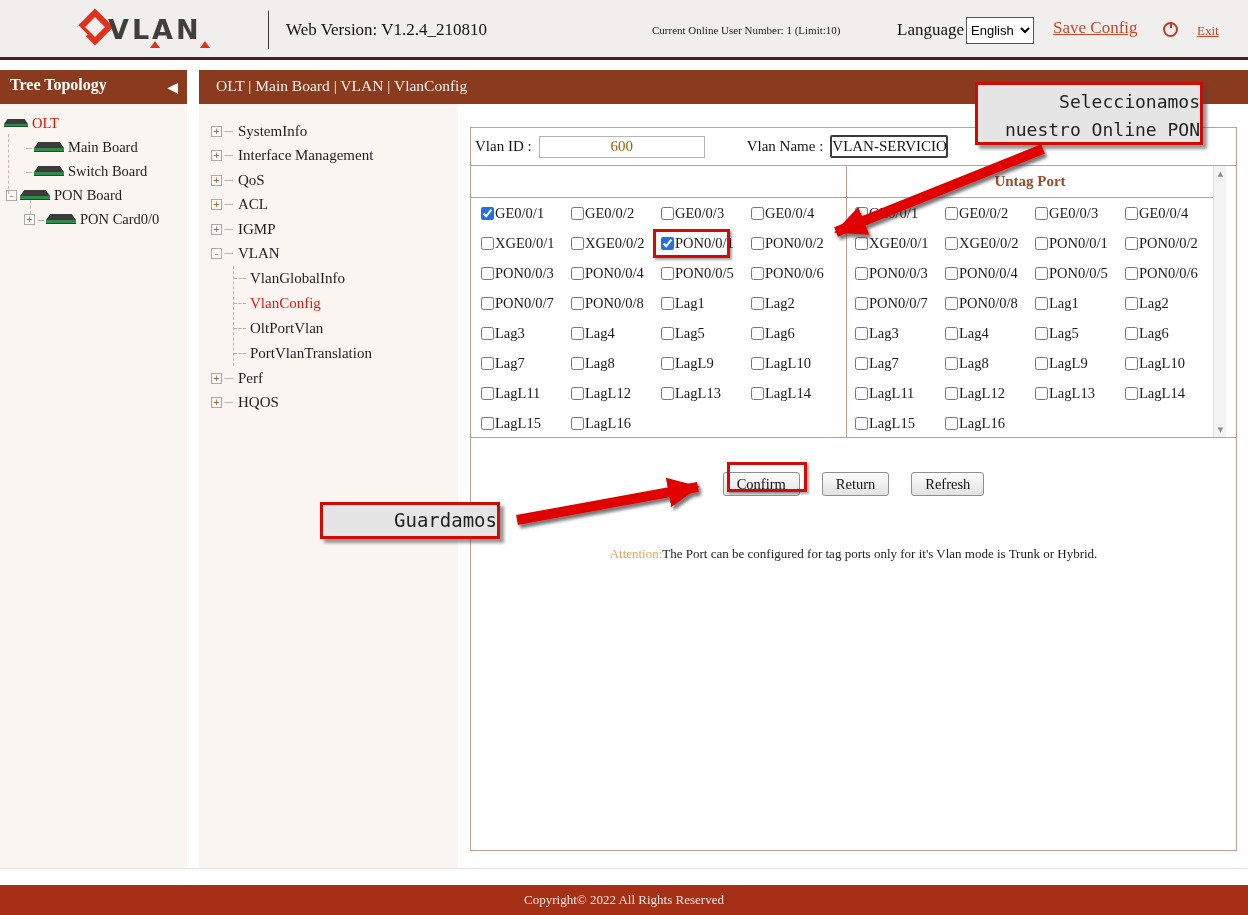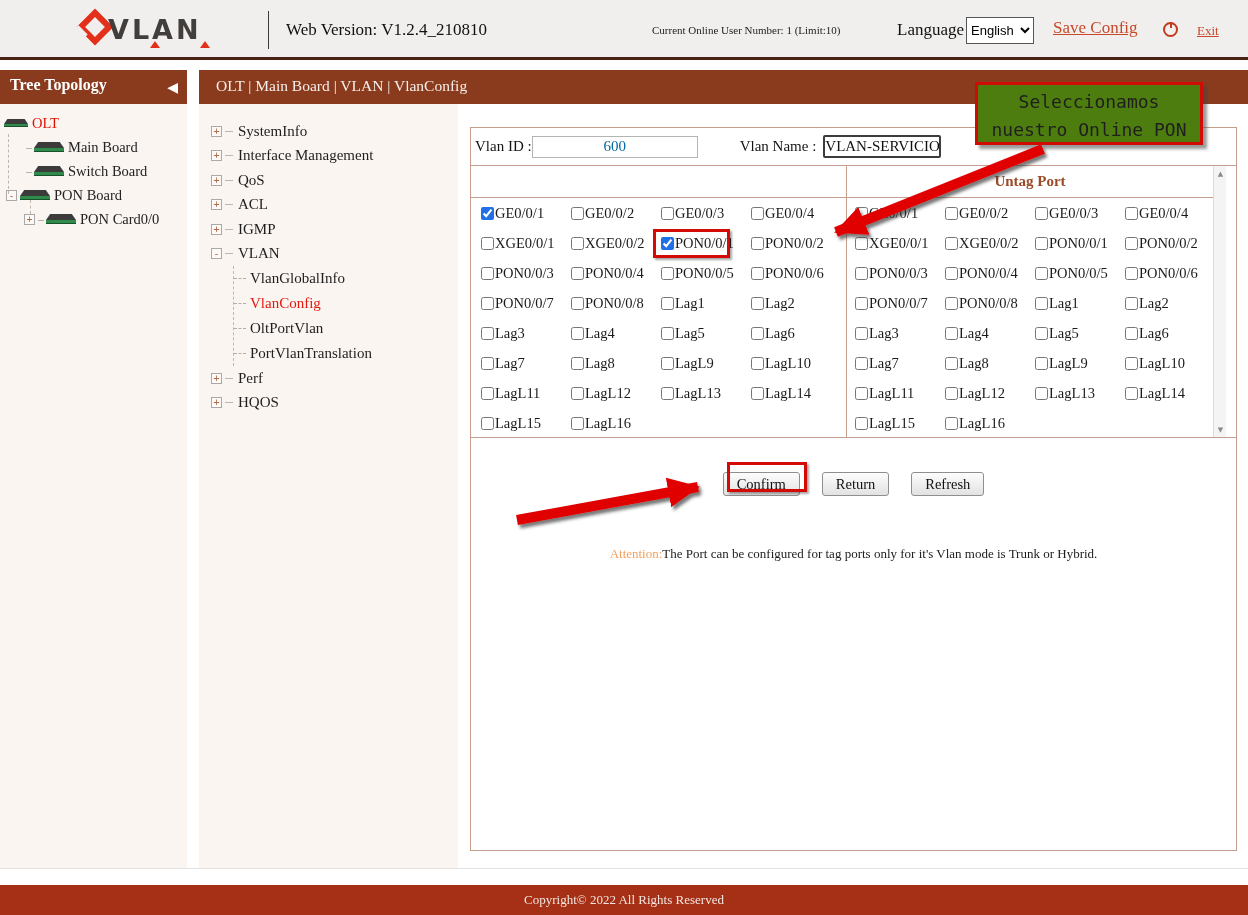--- a/index.html
+++ b/index.html
@@ -62,22 +62,22 @@
   .menu-sub { margin-left:22px; border-left:1px dashed #c3b6ae; }
   .menu-sub-item { display:flex; align-items:center; height:25px; font-size:15px; color:#1e1e1e; cursor:pointer; }
   .menu-sub-item .subconn { width:12px; border-top:1px dashed #b9aca4; margin-right:4px; }
   .menu-sub-item.active { color:#e3180f; }
 
   
   .content { position:absolute; left:459px; top:104px; width:789px; height:764px; background:#fff; }
   .form-box { position:absolute; left:11px; top:23px; width:767px; height:724px; border:1px solid #c79e8d; }
   .form-row { position:absolute; left:0; top:0; width:100%; height:38px; border-bottom:1px solid #c79e8d;
               display:flex; align-items:center; padding-left:4px; font-size:15px; color:#141414; }
-  .vlan-id-input { width:166px; height:22px; border:1px solid #b4b4b4; text-align:center;
-              font-family:"Liberation Serif",serif; font-size:15px; color:#0369a1; }
+  .vlan-id-input { width:166px; height:22px; margin-left:7px; border:1px solid #b4b4b4; text-align:center;
+              font-family:"Liberation Serif",serif; font-size:15px; color:#a16207; }
   .vlan-name-label { margin-left:42px; }
   .vlan-name-input { width:118px; height:23px; margin-left:7px; border:2px solid #3c3c3c; border-radius:2px;
               text-align:center; font-family:"Liberation Serif",serif; font-size:15px; color:#111; }
 
   .port-area { position:absolute; left:0; top:38px; width:765px; height:272px; border-bottom:1px solid #c79e8d; overflow:hidden; }
   .col-header { position:absolute; top:0; height:31px; line-height:31px; text-align:center;
               font-weight:bold; font-size:15px; color:#9a4a26; }
   .col-header.tag { left:0; width:375px; }
   .col-header.untag { left:376px; width:366px; }
   .port-hline { position:absolute; left:0; top:31px; width:742px; height:1px; background:#c79e8d; }
@@ -100,22 +100,22 @@
   .attention { position:absolute; left:0; top:418px; width:765px; text-align:center; font-size:13px; color:#1c1c1c; }
   .attention .attn-label { color:#f2a25c; }
 
   .content-hairline { position:absolute; left:0; top:868px; width:1248px; height:1px; background:#e3e3e3; }
 
   
   .footer { position:absolute; left:0; top:885px; width:1248px; height:30px; background:#a53016; }
   .footer span { display:block; text-align:center; line-height:30px; font-size:13px; color:#f3e6e0; }
 
   
-  .note { position:absolute; background:#4d7c0f; border:3px solid #cf0b04; box-shadow:4px 4px 3px rgba(70,70,70,.55);
-          font-family:"DejaVu Sans Mono",monospace; color:#1f1f1f; text-align:center; z-index:40; }
+  .note { position:absolute; background:#e5e5e5; border:3px solid #cf0b04; box-shadow:4px 4px 3px rgba(70,70,70,.55);
+          font-family:"DejaVu Sans Mono",monospace; color:#1f1f1f; text-align:right; z-index:40; }
   .note-pon { left:975px; top:82px; width:228px; height:63px; font-size:18px; line-height:1.55; padding-top:3px; }
   .note-save { left:320px; top:502px; width:180px; height:37px; font-size:19px; line-height:31px; }
   .hl-box { position:absolute; border:3px solid #d40b04; box-shadow:2px 2px 2px rgba(0,0,0,.35); z-index:30; pointer-events:none; }
   .hl-pon { left:653px; top:229px; width:77px; height:29px; }
   .hl-confirm { left:727px; top:462px; width:80px; height:30px; }
   .arrows { position:absolute; left:0; top:0; width:1248px; height:915px; z-index:45; pointer-events:none; }
 </style>
 </head>
 <body>
 
@@ -537,20 +537,21 @@
   <div class="content-hairline"></div>
 
   <footer class="footer">
     <span>Copyright© 2022 All Rights Reserved</span>
   </footer>
 
   <div class="note note-pon">
     <div>Seleccionamos</div>
     <div>nuestro Online PON</div>
   </div>
+  <div class="note note-save">Guardamos</div>
   <div class="hl-box hl-pon"></div>
   <div class="hl-box hl-confirm"></div>
 
   <svg class="arrows" viewBox="0 0 1248 915">
     <defs>
       <marker id="ah" markerUnits="userSpaceOnUse" markerWidth="34" markerHeight="30" refX="30" refY="15" orient="auto">
         <path d="M0,0 L32,15 L0,30 Z" fill="#e00000"></path>
       </marker>
       <filter id="ashadow" x="-30%" y="-30%" width="160%" height="160%">
         <feDropShadow dx="2.5" dy="3.5" stdDeviation="1.6" flood-color="#333" flood-opacity="0.65"></feDropShadow>

